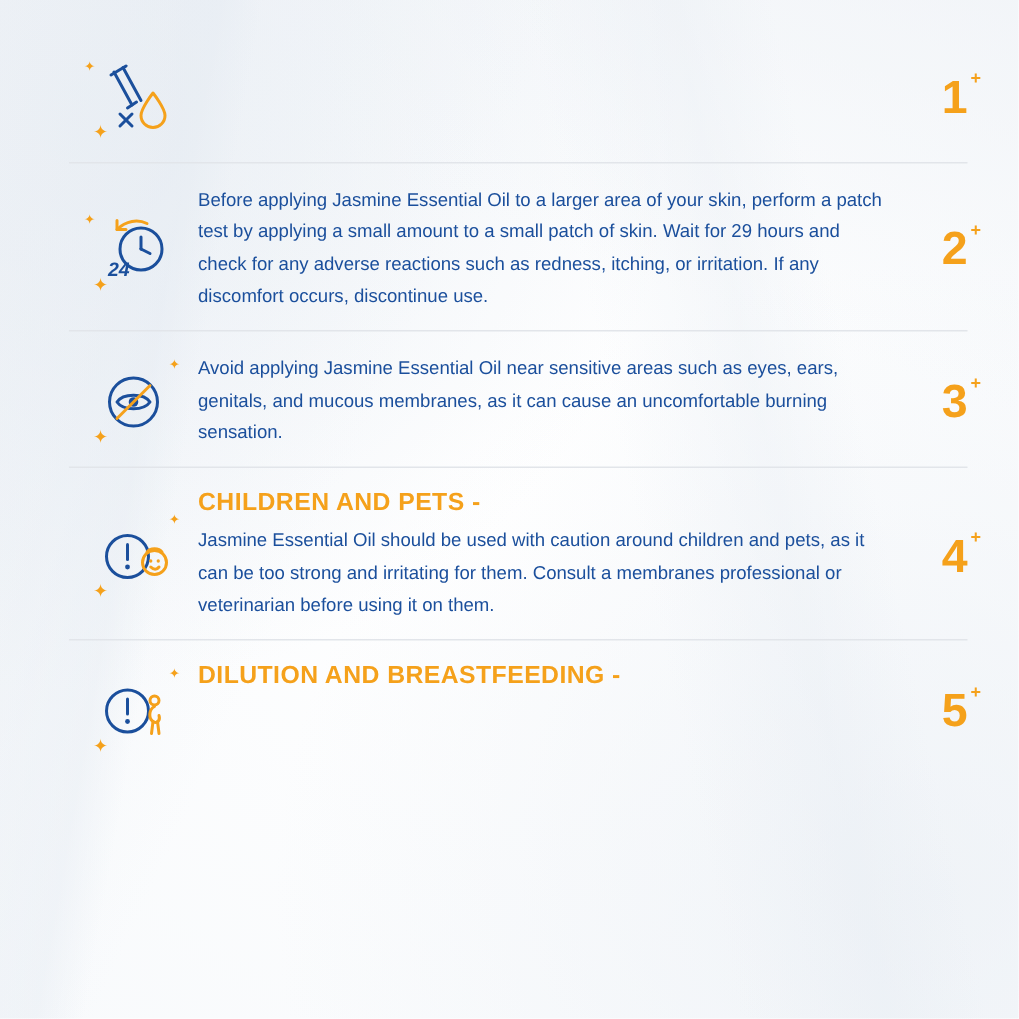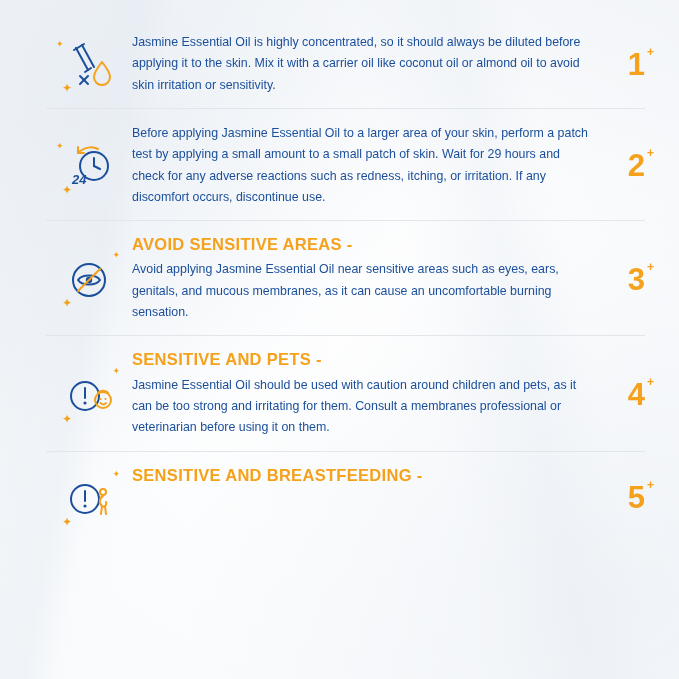--- a/index.html
+++ b/index.html
@@ -150,21 +150,20 @@
           <line x1="24" y1="11" x2="36" y2="33"></line>
           <line x1="16" y1="16" x2="26" y2="10"></line>
           <line x1="27" y1="38" x2="33" y2="34"></line>
           <line x1="22" y1="42" x2="30" y2="50"></line>
           <line x1="30" y1="42" x2="22" y2="50"></line>
           <path d="M44 28 C44 28 36 38 36 43 C36 47.5 39.6 51 44 51 C48.4 51 52 47.5 52 43 C52 38 44 28 44 28 Z" stroke="#F5A11B"></path>
         </svg>
       </div>
     </div>
     <div class="body-col">
-      <p class="para">Jasmine Essential Oil is highly concentrated, so it should always be diluted before applying it to the skin. Mix it with a carrier oil like coconut oil or almond oil to avoid skin irritation or sensitivity.</p>
     </div>
     <div class="num-col">
       <div class="number">
         <span>1</span>
         <span class="plus">+</span>
       </div>
     </div>
   </div>
 
   <div class="item">
@@ -200,24 +199,20 @@
         <span class="spark s3">✦</span>
         <svg width="62" height="62" viewBox="0 0 62 62" fill="none" stroke="#1B4F9C" stroke-width="2" stroke-linecap="round" stroke-linejoin="round">
           <circle cx="31" cy="31" r="16" stroke="#1B4F9C"></circle>
           <path d="M20 31 C24 25 38 25 42 31 C38 37 24 37 20 31 Z" stroke="#1B4F9C"></path>
           <circle cx="31" cy="31" r="3.2" fill="#1B4F9C" stroke="none"></circle>
           <line x1="20" y1="42" x2="42" y2="20" stroke="#F5A11B"></line>
         </svg>
       </div>
     </div>
     <div class="body-col">
-      <div class="heading">
-        <span>AVOID SENSITIVE AREAS</span>
-        <span class="dash">-</span>
-      </div>
       <p class="para">Avoid applying Jasmine Essential Oil near sensitive areas such as eyes, ears, genitals, and mucous membranes, as it can cause an uncomfortable burning sensation.</p>
     </div>
     <div class="num-col">
       <div class="number">
         <span>3</span>
         <span class="plus">+</span>
       </div>
     </div>
   </div>
 
@@ -233,21 +228,21 @@
           <circle cx="45" cy="35" r="8" stroke="#F5A11B"></circle>
           <circle cx="42.5" cy="34" r="1.1" fill="#F5A11B" stroke="none"></circle>
           <circle cx="47.5" cy="34" r="1.1" fill="#F5A11B" stroke="none"></circle>
           <path d="M42.5 38 C44.5 40 46.5 40 48 38" stroke="#F5A11B"></path>
           <path d="M40 28 C42 25 48 25 50 28" stroke="#F5A11B"></path>
         </svg>
       </div>
     </div>
     <div class="body-col">
       <div class="heading">
-        <span>SENSITIVE AND PETS</span>
+        <span>CHILDREN AND PETS</span>
         <span class="dash">-</span>
       </div>
       <p class="para">Jasmine Essential Oil should be used with caution around children and pets, as it can be too strong and irritating for them. Consult a membranes professional or veterinarian before using it on them.</p>
     </div>
     <div class="num-col">
       <div class="number">
         <span>4</span>
         <span class="plus">+</span>
       </div>
     </div>
@@ -264,21 +259,21 @@
           <circle cx="27" cy="38" r="1.6" fill="#1B4F9C" stroke="none"></circle>
           <circle cx="45" cy="24" r="3" stroke="#F5A11B"></circle>
           <path d="M45 28 C41 30 41 36 44 38 C47 40 49 37 48 34" stroke="#F5A11B"></path>
           <path d="M44 38 L43 46" stroke="#F5A11B"></path>
           <path d="M47 38 L48 46" stroke="#F5A11B"></path>
         </svg>
       </div>
     </div>
     <div class="body-col">
       <div class="heading">
-        <span>SENSITIVE AND BREASTFEEDING</span>
+        <span>DILUTION AND BREASTFEEDING</span>
         <span class="dash">-</span>
       </div>
     </div>
     <div class="num-col">
       <div class="number">
         <span>5</span>
         <span class="plus">+</span>
       </div>
     </div>
   </div>

